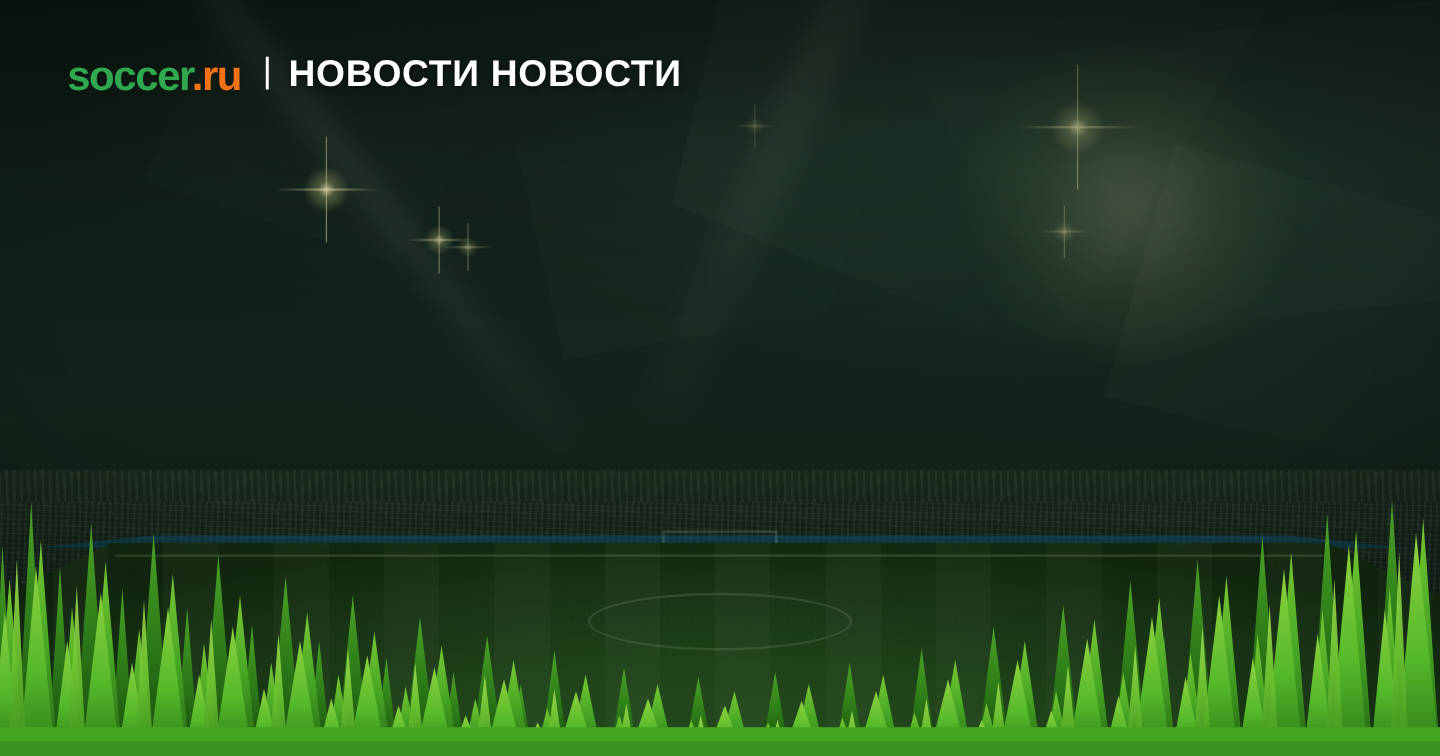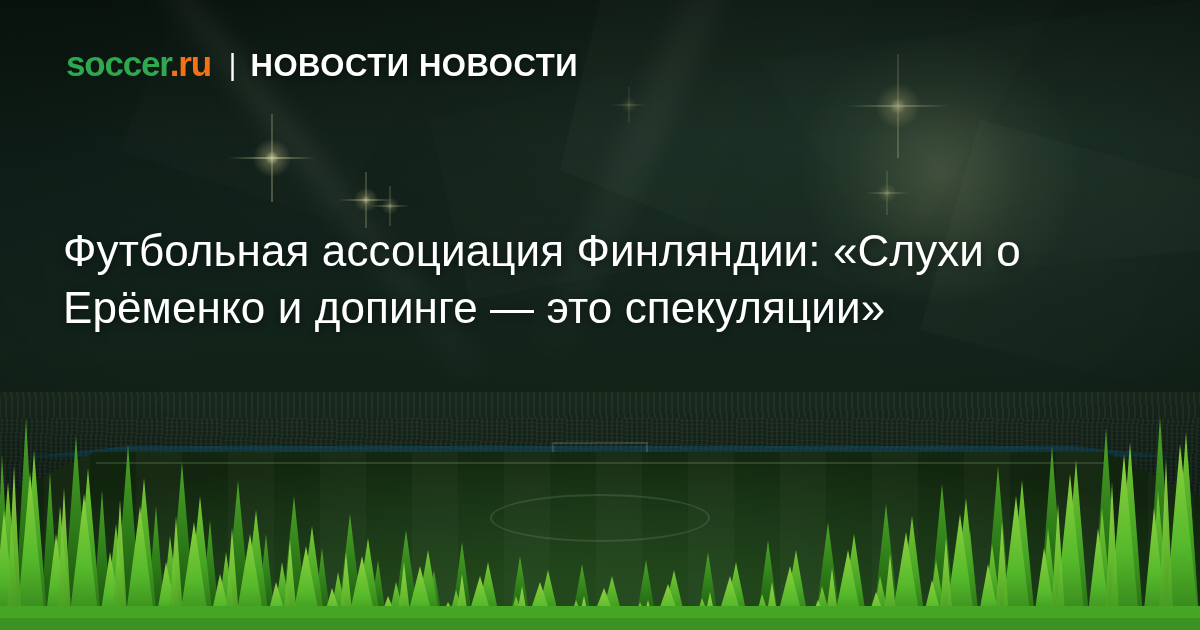--- a/index.html
+++ b/index.html
@@ -143,22 +143,22 @@
     position:absolute;
     left:0; right:0; bottom:0;
     height:220px;
     pointer-events:none;
   }
   .grass svg { display:block; width:100%; height:100%; }
 
   
   .header {
     position:absolute;
-    left:66px; top:46px;
-    display:flex; align-items:flex-end; gap:0;
+    left:56px; top:46px;
+    display:flex; align-items:flex-start; gap:0;
     z-index:6;
   }
   .logo {
     font-size:35px;
     font-weight:bold;
     letter-spacing:-1.2px;
     line-height:1;
   }
   .logo .l-green { color:#2fa84f; }
   .logo .l-orange { color:#f47216; }
@@ -248,21 +248,20 @@
   <div class="center-circle"></div>
 
   <div class="vignette"></div>
 
   <div class="header">
     <span class="logo"><span class="l-green">soccer</span><span class="l-orange">.ru</span></span>
     <span class="sep">|</span>
     <span class="kicker">НОВОСТИ НОВОСТИ</span>
   </div>
 
-  <h1 class="headline">Футбольная ассоциация Финляндии: «Слухи о Ерёменко и допинге — это спекуляции»</h1>
 
   <div class="grass">
     <svg viewBox="0 0 1200 220" preserveAspectRatio="none">
       <defs>
         <linearGradient id="gl" x1="0" y1="1" x2="0" y2="0">
           <stop offset="0%" stop-color="#2f7a18"></stop>
           <stop offset="45%" stop-color="#55b92b"></stop>
           <stop offset="100%" stop-color="#8ed13f"></stop>
         </linearGradient>
         <linearGradient id="gm" x1="0" y1="1" x2="0" y2="0">

